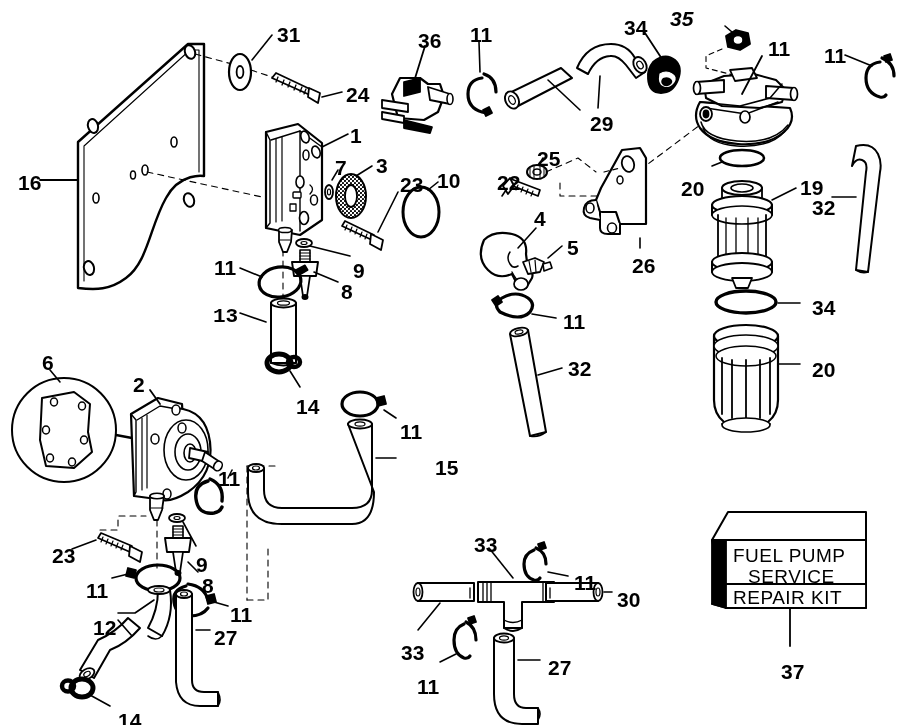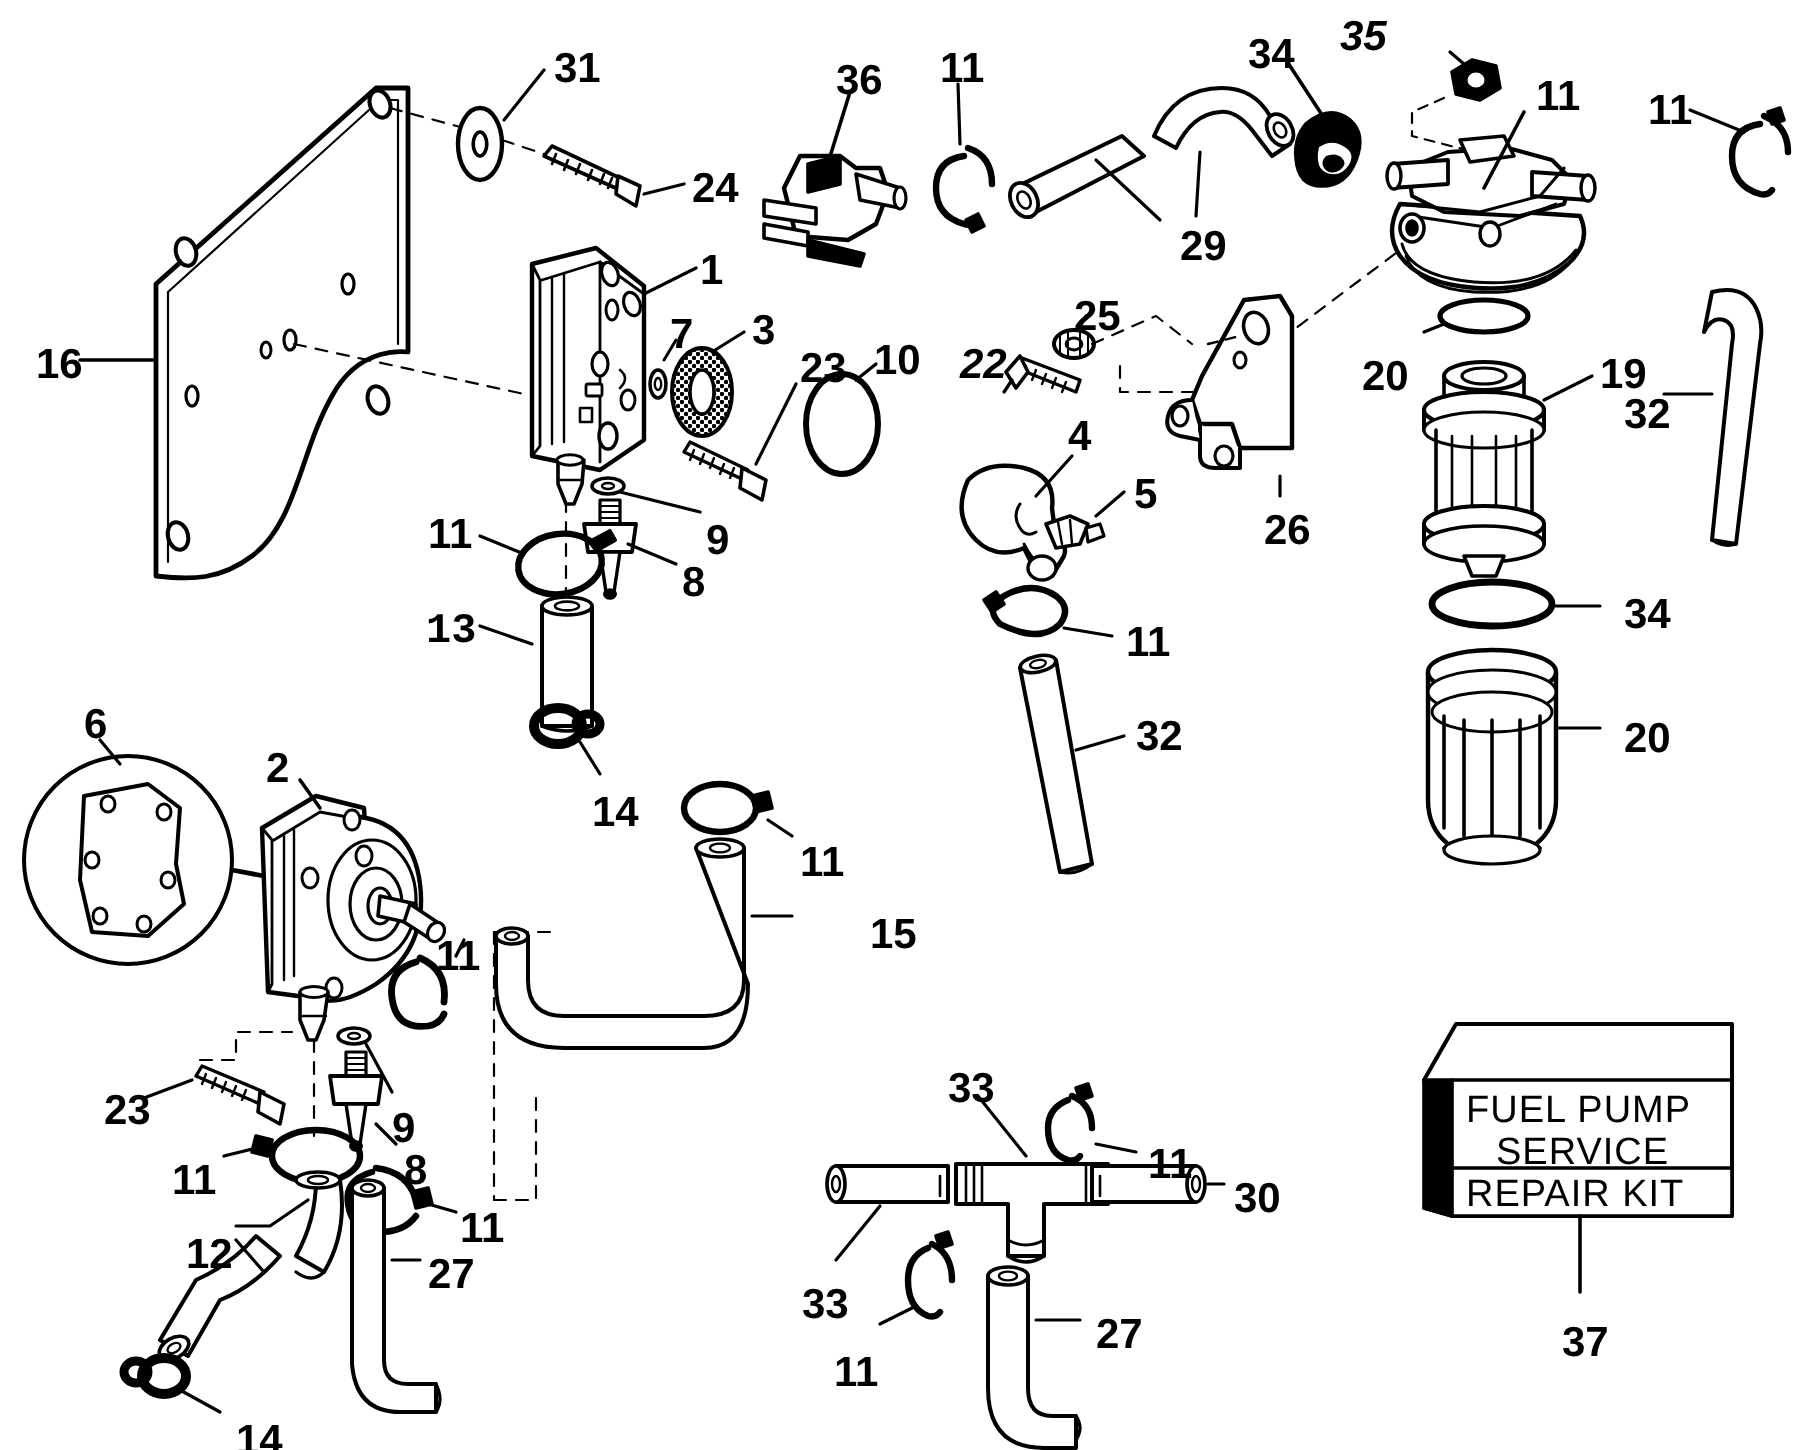--- a/index.html
+++ b/index.html
@@ -598,21 +598,21 @@
       <div class="callout" style="left: 624px; top: 17px;">34</div>
       <div class="callout" style="left: 670px; top: 8px; font-style: italic;">35</div>
       <div class="callout" style="left: 768px; top: 38px;">11</div>
       <div class="callout" style="left: 824px; top: 45px;">11</div>
       <div class="callout" style="left: 346px; top: 84px;">24</div>
       <div class="callout" style="left: 590px; top: 113px;">29</div>
       <div class="callout" style="left: 350px; top: 125px;">1</div>
       <div class="callout" style="left: 335px; top: 157px;">7</div>
       <div class="callout" style="left: 376px; top: 155px;">3</div>
       <div class="callout" style="left: 537px; top: 148px;">25</div>
-      <div class="callout" style="left: 480px; top: 172px; font-style: italic;">22</div>
+      <div class="callout" style="left: 497px; top: 172px;">22</div>
       <div class="callout" style="left: 400px; top: 174px;">23</div>
       <div class="callout" style="left: 437px; top: 170px;">10</div>
       <div class="callout" style="left: 18px; top: 172px;">16</div>
       <div class="callout" style="left: 681px; top: 178px;">20</div>
       <div class="callout" style="left: 800px; top: 177px;">19</div>
       <div class="callout" style="left: 812px; top: 197px;">32</div>
       <div class="callout" style="left: 534px; top: 208px;">4</div>
       <div class="callout" style="left: 567px; top: 237px;">5</div>
       <div class="callout" style="left: 632px; top: 255px;">26</div>
       <div class="callout" style="left: 353px; top: 260px;">9</div>

